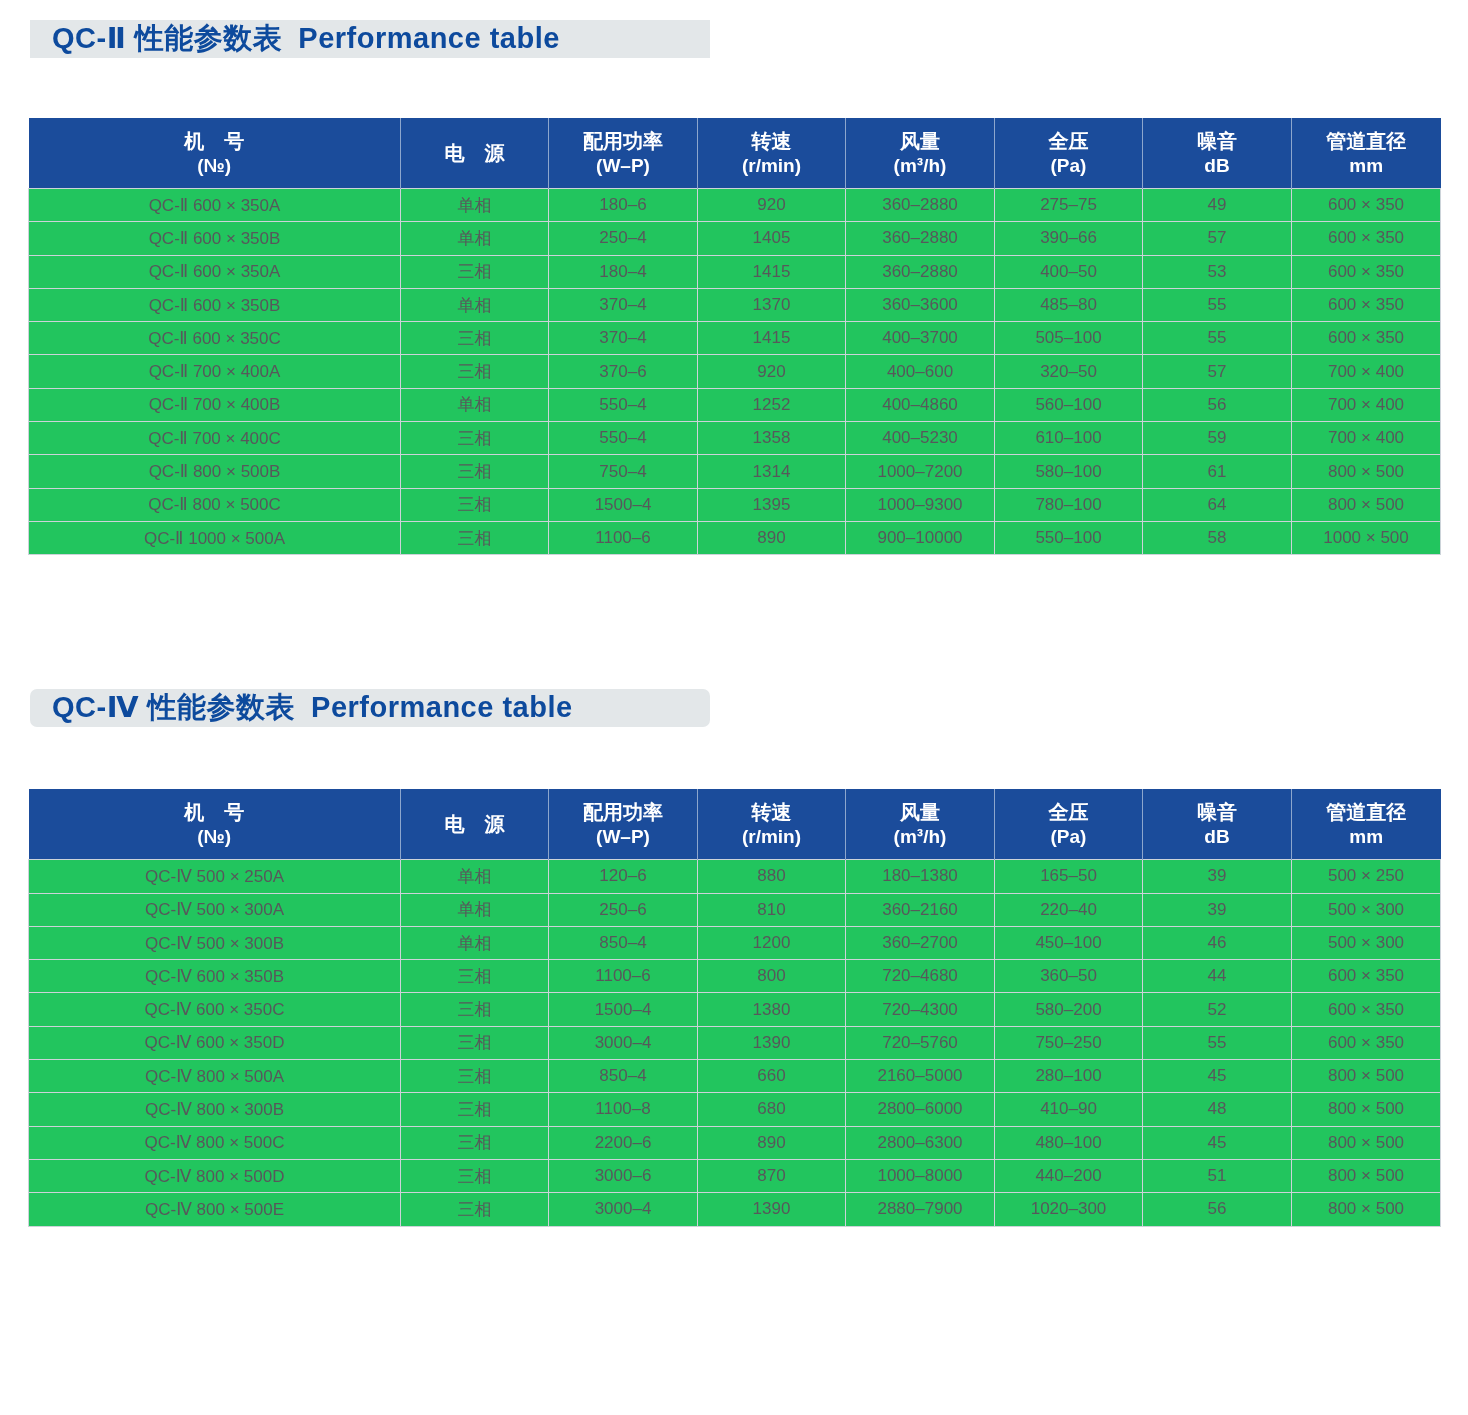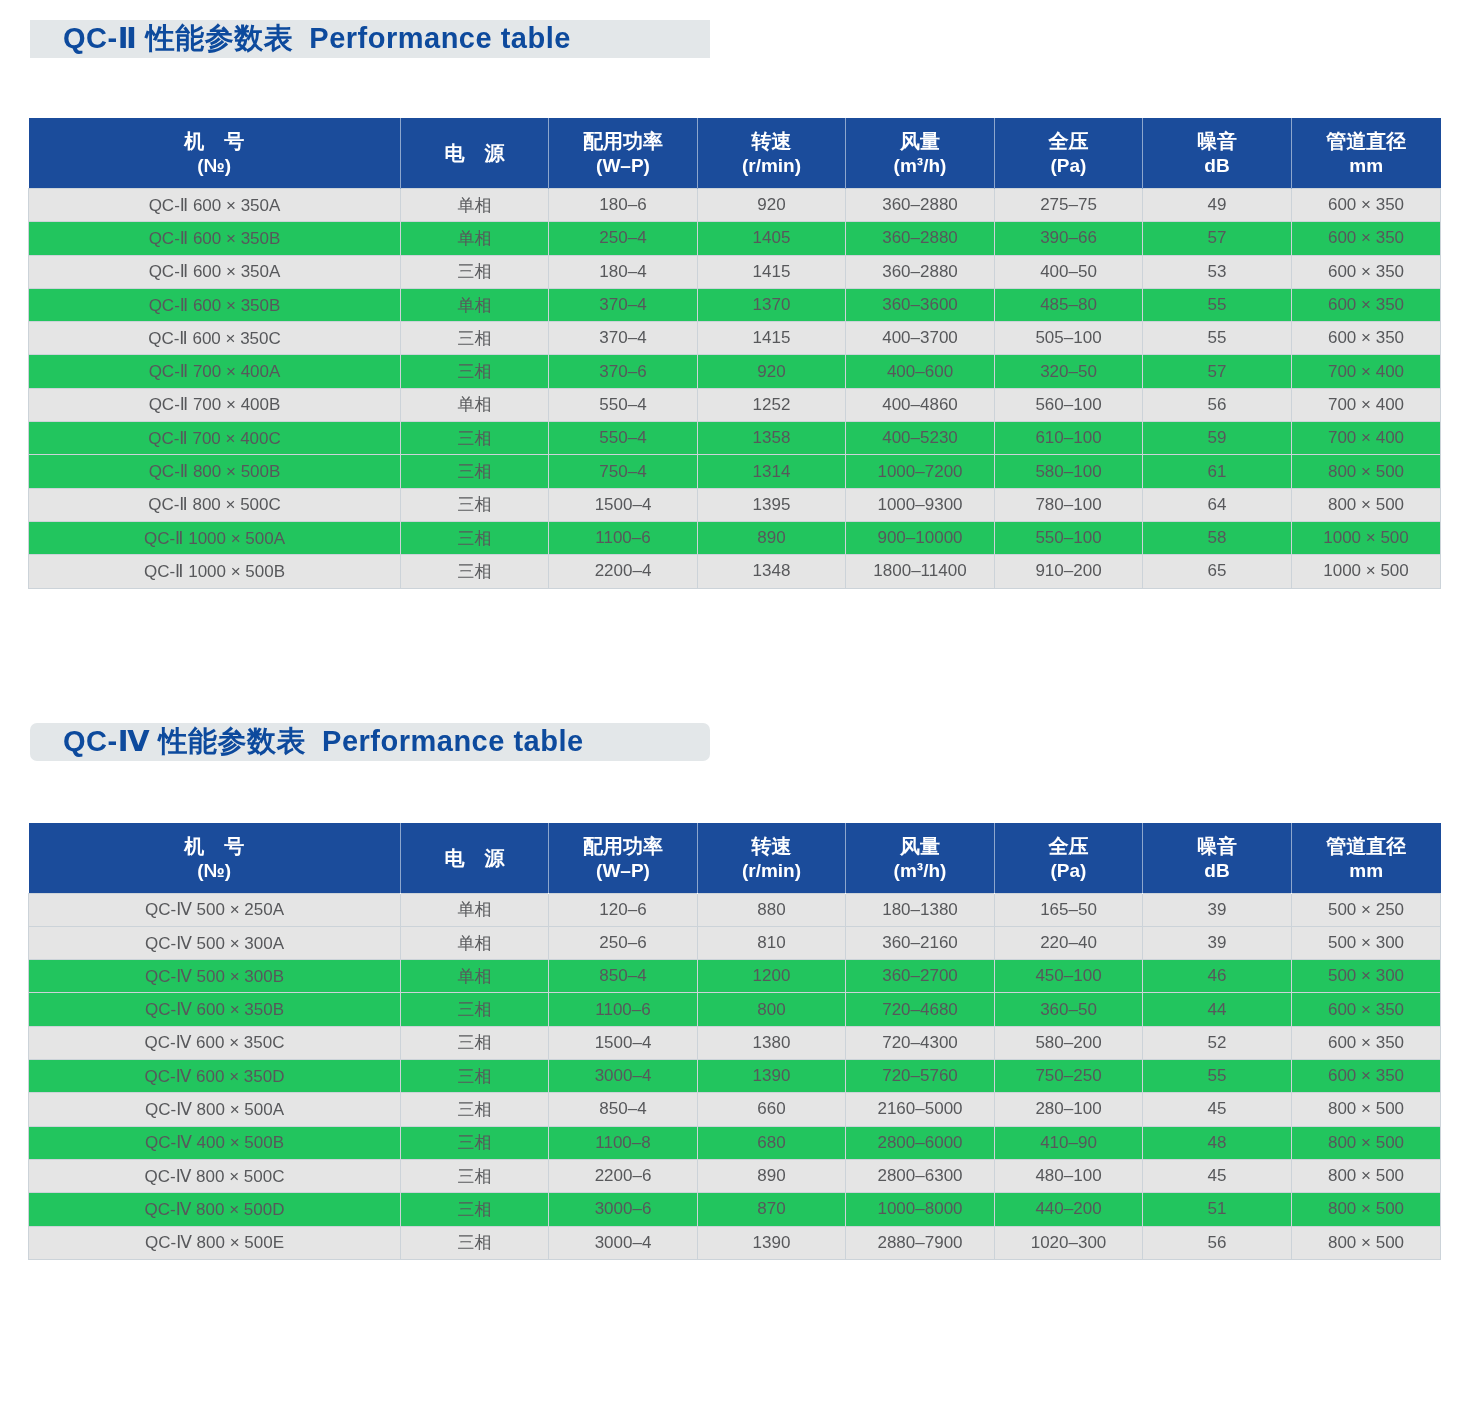--- a/index.html
+++ b/index.html
@@ -7,21 +7,21 @@
     width:1468px;height:1415px;background:#ffffff;
     font-family:"Liberation Sans","DejaVu Sans",sans-serif;
     overflow:hidden;
   }
   .page{position:relative;width:1468px;height:1415px;}
   section{display:block;}
   .band{
     margin:0 0 0 30px;width:680px;height:38px;
     background:#e3e7e9;
     display:flex;align-items:center;
-    padding-left:33px;box-sizing:border-box;
+    padding-left:22px;box-sizing:border-box;
   }
   .sec1 .band{margin-top:20px;}
   .sec2 .band{margin-top:134px;border-radius:7px;}
   .title{
     margin:0;font-size:29px;font-weight:bold;color:#0d4a9d;
     letter-spacing:0.5px;white-space:nowrap;
   }
   .t-en{margin-left:16px;}
   .twrap{margin-left:28px;}
   .sec1 .twrap{margin-top:60px;}
@@ -38,21 +38,21 @@
   thead .l1{font-size:20px;line-height:1.3;}
   thead .l2{font-size:19px;line-height:1.25;}
   thead .l2:empty{display:none;}
   tbody td{
     height:32.3px;padding:0;text-align:center;vertical-align:middle;
     font-size:17px;color:#57585b;
     border:1px solid #ccd3d9;
     white-space:nowrap;overflow:hidden;
   }
   tbody tr.alt{background:#22c55e;}
-  tbody tr.plain{background:#e5e5e5;}
+  tbody tr.plain{background:#22c55e;}
 </style>
 </head>
 <body>
 
 <div class="page">
   <div id="root">
       <section class="sec1">
         <div class="band">
           <h2 class="title"><span class="t-cn">QC-Ⅱ 性能参数表</span><span class="t-en">Performance table</span></h2>
         </div>
@@ -207,30 +207,20 @@
               <tr class="alt">
                 <td>QC-Ⅱ 1000 × 500A</td>
                 <td>三相</td>
                 <td>1100–6</td>
                 <td>890</td>
                 <td>900–10000</td>
                 <td>550–100</td>
                 <td>58</td>
                 <td>1000 × 500</td>
               </tr>
-              <tr class="plain">
-                <td>QC-Ⅱ 1000 × 500B</td>
-                <td>三相</td>
-                <td>2200–4</td>
-                <td>1348</td>
-                <td>1800–11400</td>
-                <td>910–200</td>
-                <td>65</td>
-                <td>1000 × 500</td>
-              </tr>
             </tbody>
           </table>
         </div>
       </section>
       <section class="sec2">
         <div class="band">
           <h2 class="title"><span class="t-cn">QC-Ⅳ 性能参数表</span><span class="t-en">Performance table</span></h2>
         </div>
         <div class="twrap">
           <table>
@@ -344,21 +334,21 @@
                 <td>QC-Ⅳ 800 × 500A</td>
                 <td>三相</td>
                 <td>850–4</td>
                 <td>660</td>
                 <td>2160–5000</td>
                 <td>280–100</td>
                 <td>45</td>
                 <td>800 × 500</td>
               </tr>
               <tr class="alt">
-                <td>QC-Ⅳ 400 × 500B</td>
+                <td>QC-Ⅳ 800 × 300B</td>
                 <td>三相</td>
                 <td>1100–8</td>
                 <td>680</td>
                 <td>2800–6000</td>
                 <td>410–90</td>
                 <td>48</td>
                 <td>800 × 500</td>
               </tr>
               <tr class="plain">
                 <td>QC-Ⅳ 800 × 500C</td>

